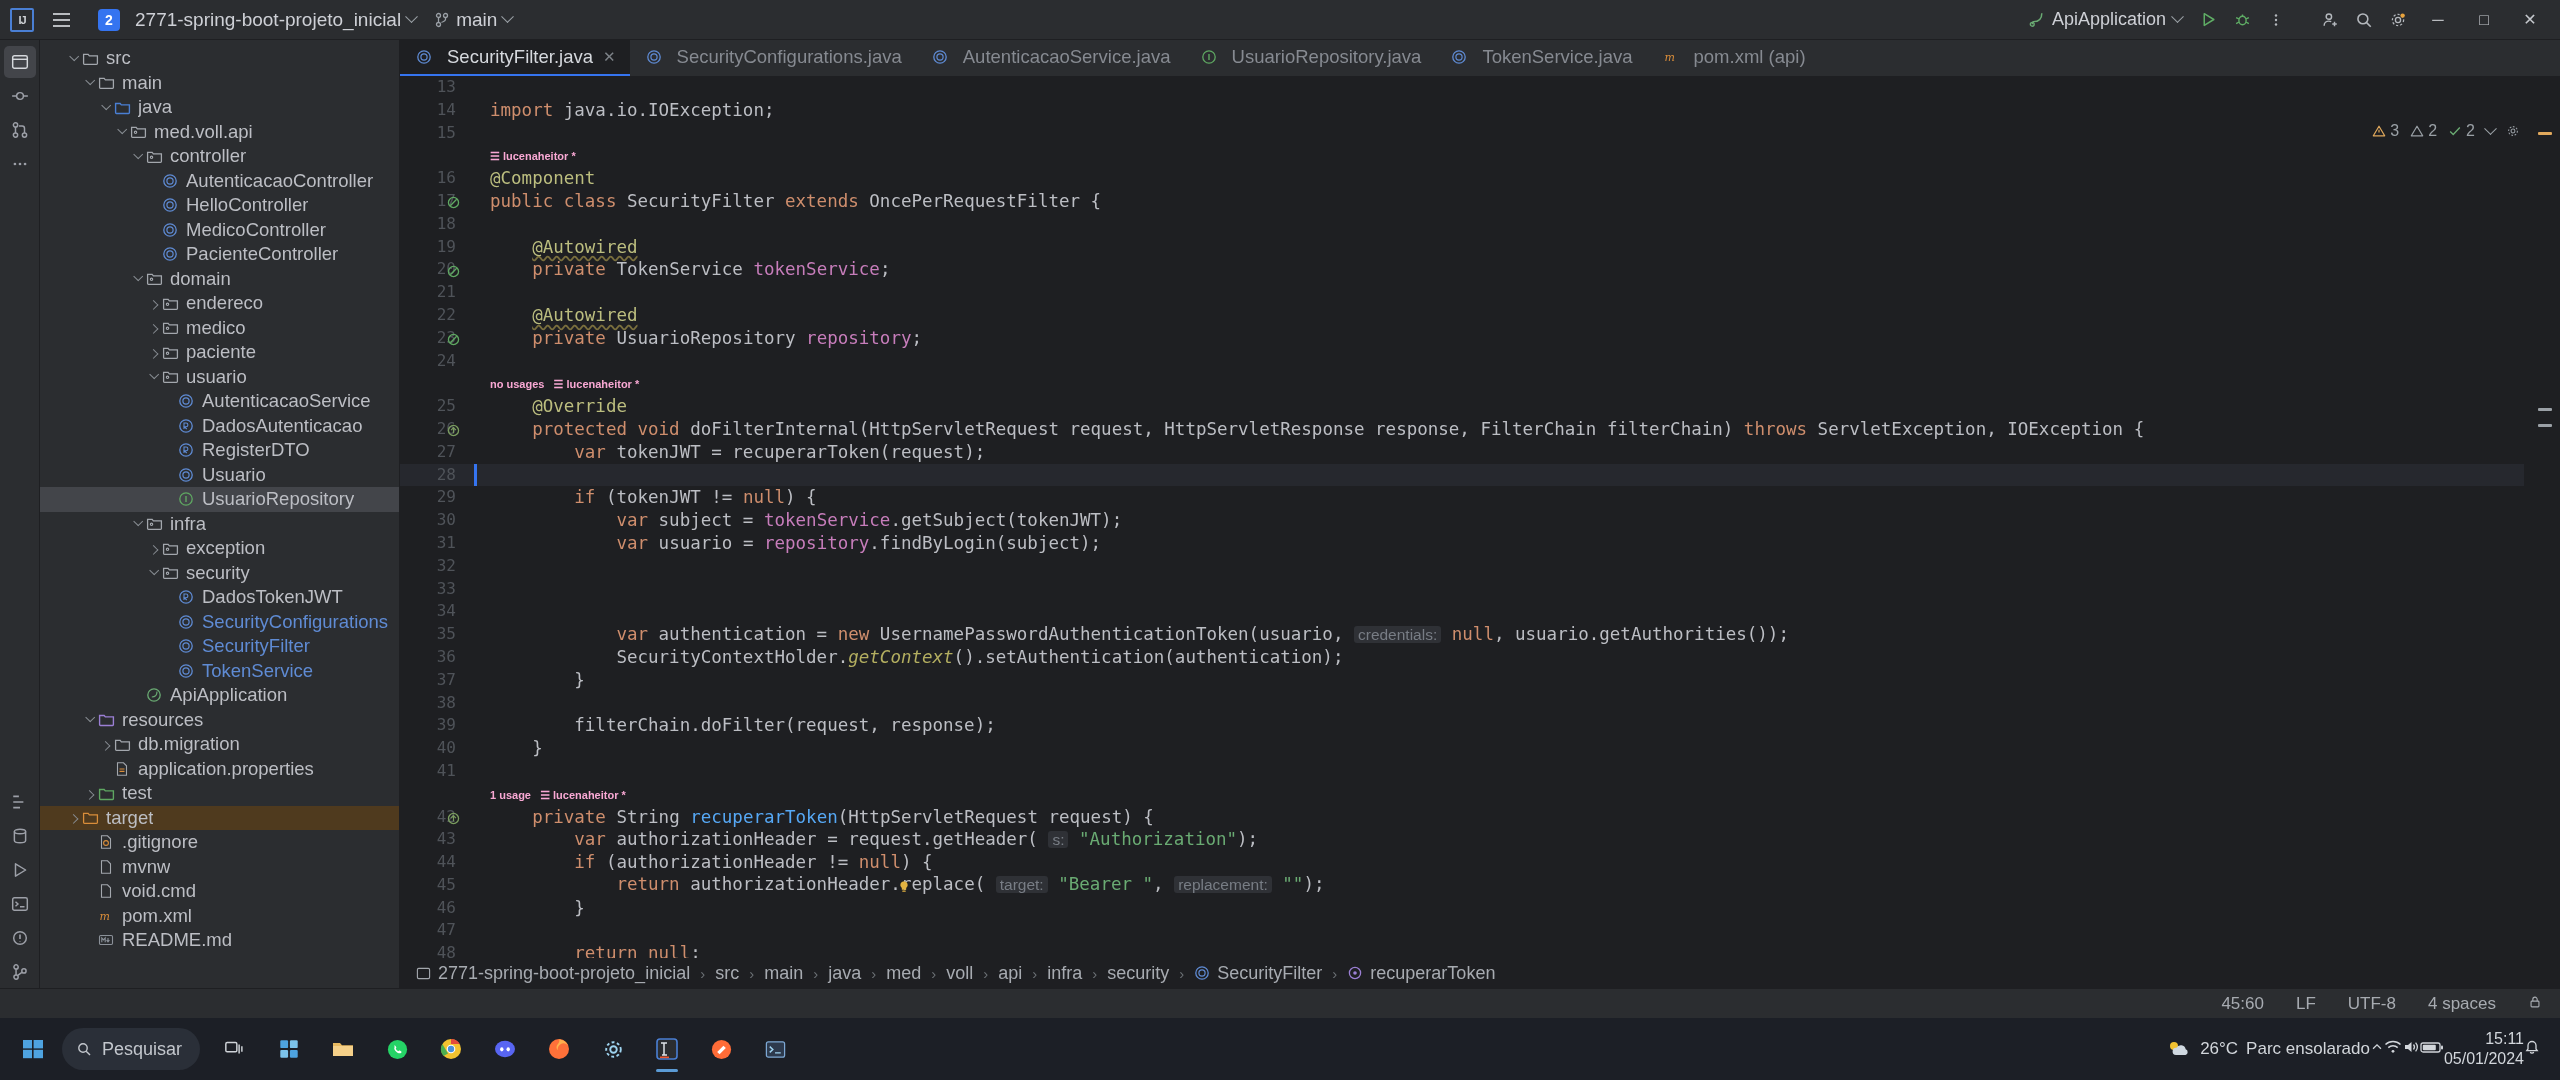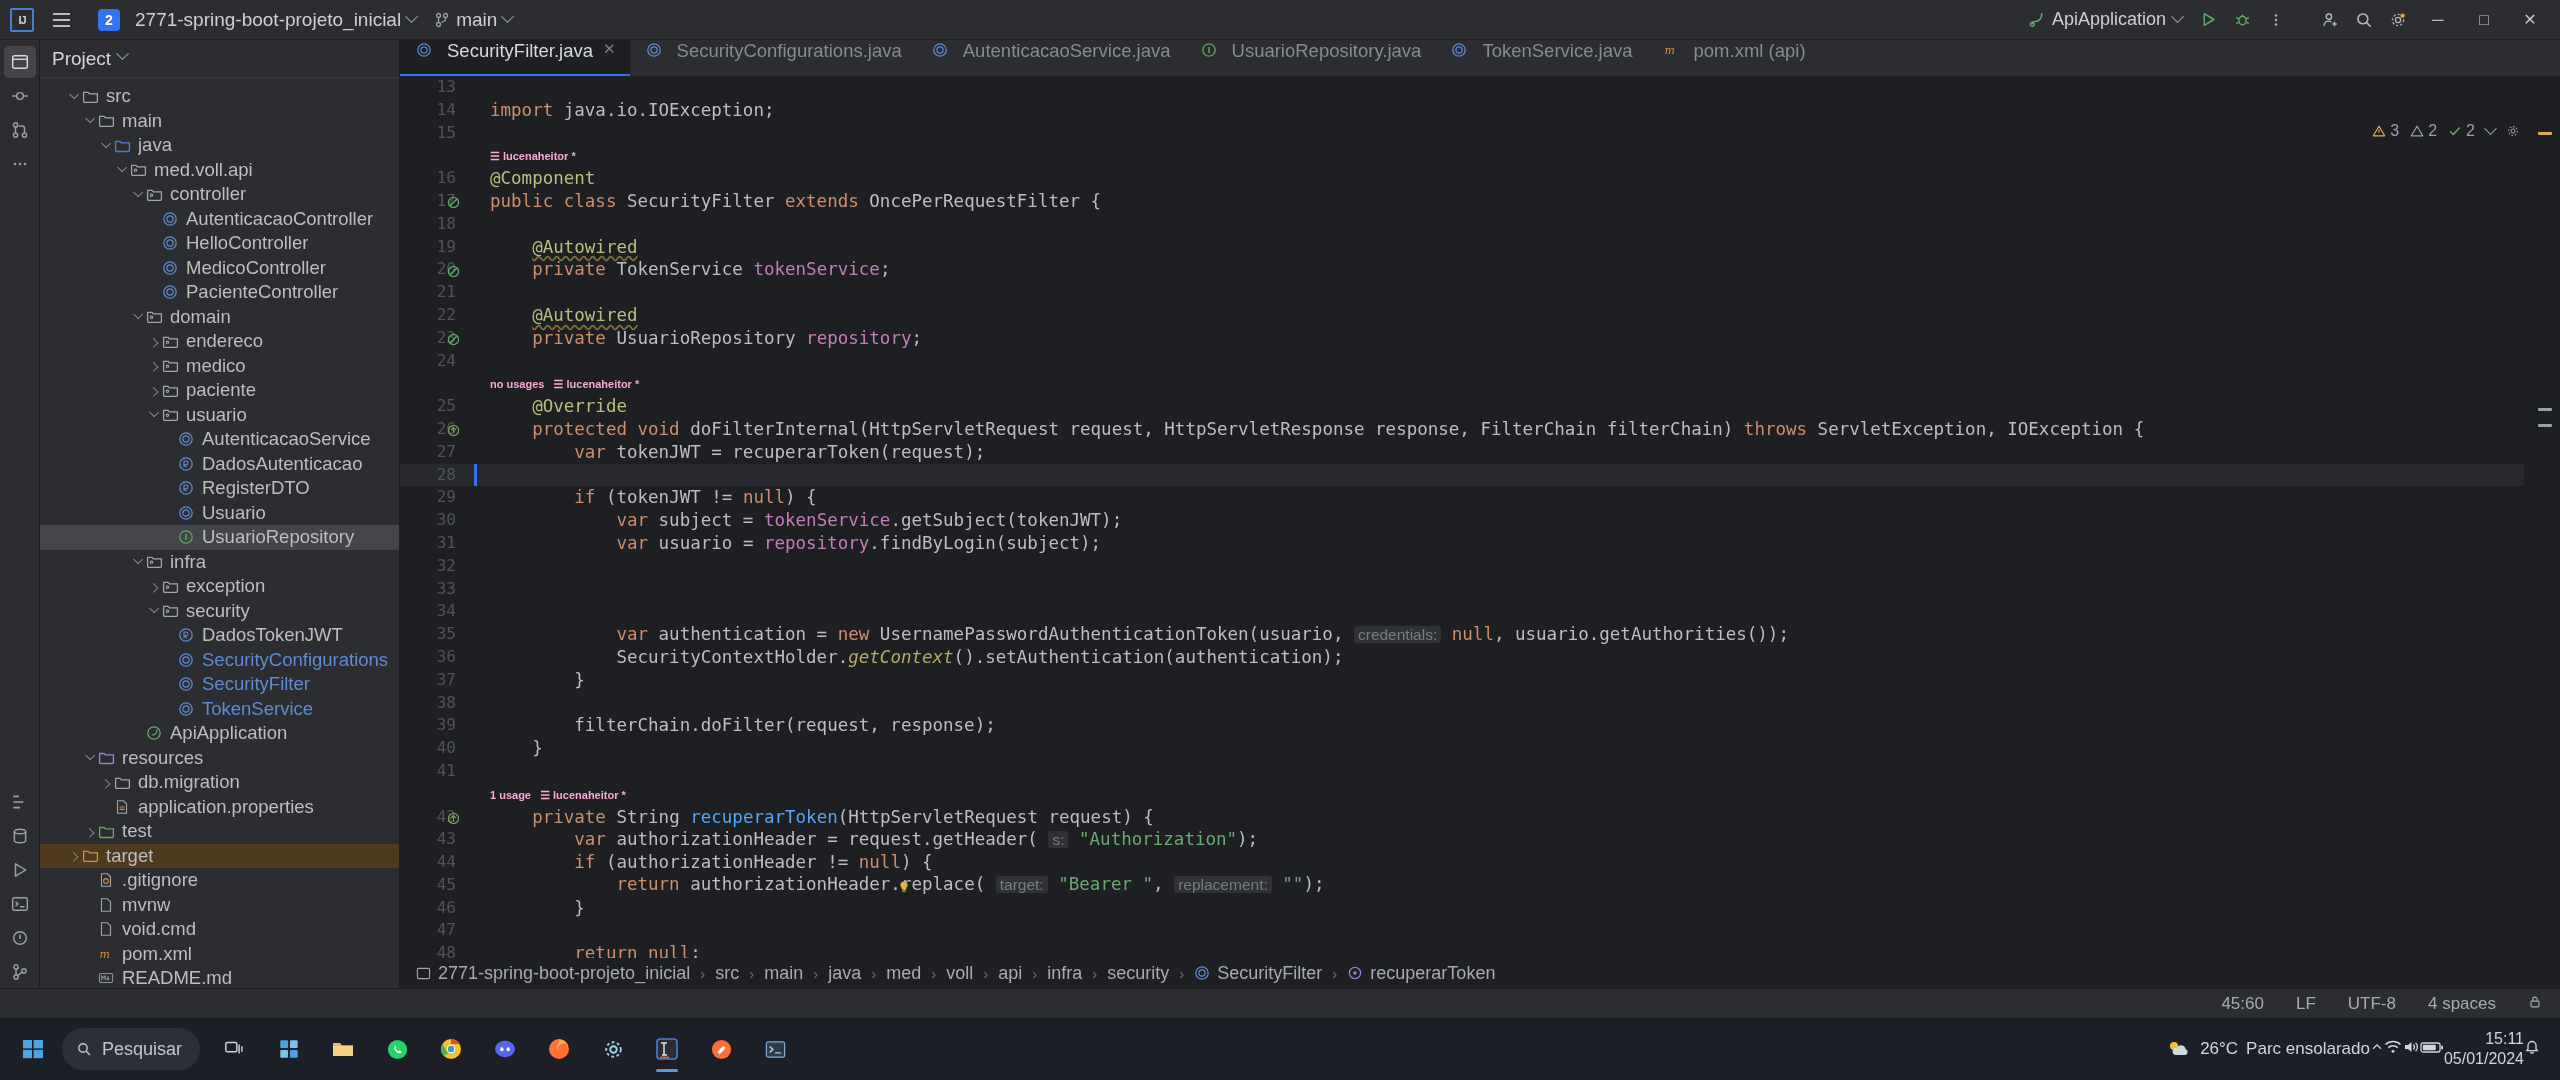--- a/index.html
+++ b/index.html
@@ -77,21 +77,21 @@
   .ico { width: 20px; height: 20px; margin-right: 6px; flex:0 0 20px;
     display:flex; align-items:center; justify-content:center; }
   svg.sico { display:block; }
   .lbl { overflow: hidden; text-overflow: ellipsis; }
   .lbl.blue { color: #5f8bd4; }
 
   
   .editorwrap { flex:1; display:flex; flex-direction: column; min-width:0; background:#1e1f22; }
   .tabbar { height: 36px; background: #2b2d30; display:flex; align-items: stretch;
     flex: 0 0 36px; overflow:hidden; }
-  .tab { display:flex; gap: 7px; padding: 0 14px; cursor:pointer;
+  .tab { display:flex; align-items:center; gap: 7px; padding: 0 14px; cursor:pointer;
     font-size: 18.5px; color: #868a91; border-bottom: 2px solid transparent; white-space:nowrap; }
   .tab.active { background: #1e1f22; color: #d6d9de; border-bottom-color: #3574f0; }
   .tab .tclose { font-size: 15px; color: #7d8288; margin-left: 3px; }
 
   .ed-area { flex:1; display:flex; min-height:0; position: relative; background:#1e1f22; }
   .codecol { flex:1; position:relative; overflow:hidden; }
 
   
   .lines { position:relative; font-family:"DejaVu Sans Mono", monospace;
     font-size: 17.5px; line-height: 22.8px; white-space: pre; }
@@ -302,24 +302,20 @@
         <svg width="18" height="18" viewBox="0 0 16 16">
           <circle cx="4.5" cy="3.5" r="1.9" fill="none" stroke="#9da0a8" stroke-width="1.3"></circle>
           <circle cx="4.5" cy="12.5" r="1.9" fill="none" stroke="#9da0a8" stroke-width="1.3"></circle>
           <circle cx="11.5" cy="7" r="1.9" fill="none" stroke="#9da0a8" stroke-width="1.3"></circle>
           <path d="M4.5 5.4v5.2M9.7 8.3 6 11" fill="none" stroke="#9da0a8" stroke-width="1.3"></path>
         </svg>
       </div>
     </div>
 
     <div class="projpanel">
-      <div class="pp-head">
-        <span>Project</span>
-        <span class="chev" style="margin-top:-4px"></span>
-      </div>
       <div class="pp-tree" id="tree">
           <div class="row">
             <span style="width:26px;flex:0 0 26px"></span>
             <span class="arrow open">
               <span></span>
             </span>
             <span class="ico">
               <svg class="sico" width="17" height="17" viewBox="0 0 16 16">
                 <path d="M1.5 4.2h4.3l1.1 1.3h7.6v7.3a.8.8 0 0 1-.8.8H2.3a.8.8 0 0 1-.8-.8z" fill="none" stroke="#a3a7ad" stroke-width="1.2"></path>
               </svg>

